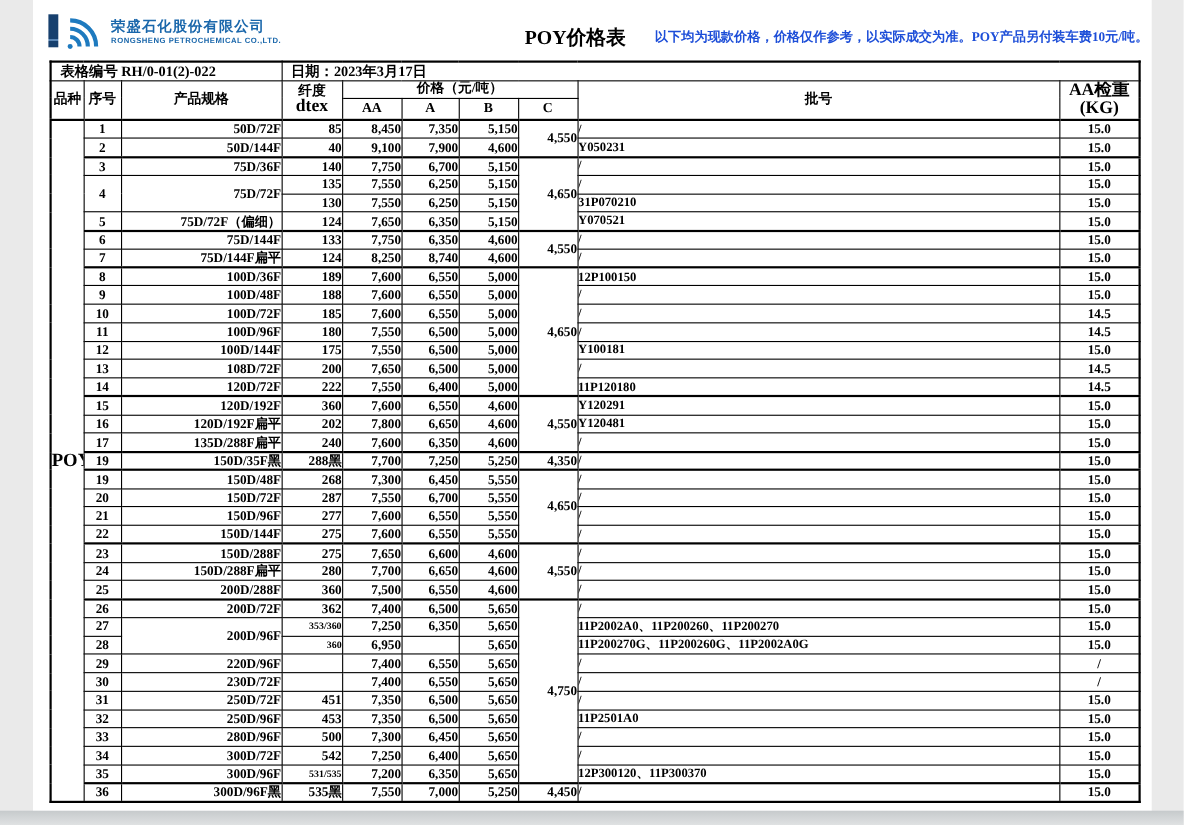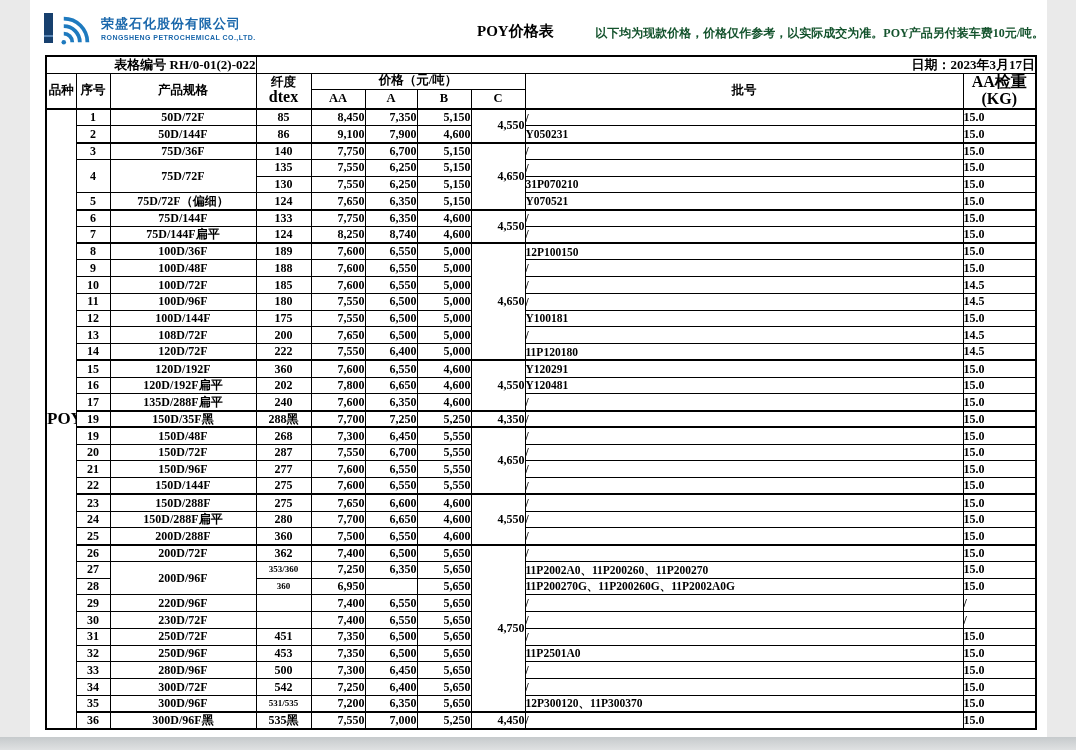--- a/index.html
+++ b/index.html
@@ -13,51 +13,51 @@
   .margin-right{left:1047px;width:29px;}
   .bottom-strip{position:absolute;left:0;top:737px;width:1076px;height:13px;
     background:linear-gradient(#c6cacc,#dfe1e2);}
 
   
   .logo{position:absolute;left:44px;top:11px;display:flex;align-items:center;gap:6px;}
   .logo-bar{width:9px;height:30px;background:linear-gradient(#17406e 0 74%,#5a86b5 74% 80%,#17406e 80% 100%);}
   .logo-waves{width:36px;height:34px;}
   .logo-text .cn{font-size:13px;font-weight:bold;color:#1a67ab;letter-spacing:1px;font-family:"Liberation Sans",sans-serif;}
   .logo-text .en{font-size:7px;font-weight:bold;color:#1a67ab;letter-spacing:0.45px;margin-top:1px;font-family:"Liberation Sans",sans-serif;}
-  .page-title{position:absolute;left:477px;top:22px;font-size:15px;font-weight:bold;color:#000;}
-  .notice{position:absolute;right:32px;top:25px;font-size:12px;font-weight:bold;color:#14532d;white-space:nowrap;}
+  .page-title{position:absolute;left:477px;top:22px;font-size:18px;font-weight:bold;color:#000;}
+  .notice{position:absolute;right:32px;top:25px;font-size:12px;font-weight:bold;color:#1d4ed8;white-space:nowrap;}
 
   
   table.price{
     position:absolute;left:45px;top:55px;
     width:992px;table-layout:fixed;border-collapse:collapse;
     border:2px solid #000;
   }
   table.price td,table.price th{
     border:1px solid #000;font-weight:bold;color:#000;
     overflow:hidden;white-space:nowrap;padding:0;line-height:1.05;
   }
   tr.meta-row{height:17px;}
-  tr.meta-row td{font-size:13px;text-align:right;padding-left:21px;}
+  tr.meta-row td{font-size:13px;text-align:left;padding-left:8px;}
   tr.hdr1{height:16px;}
   tr.hdr2{height:20px;}
   tr.hdr1 th,tr.hdr2 th{font-size:12.5px;text-align:center;}
   th .sub{display:block;font-size:16px;}
   tbody tr{height:16.75px;}
   tbody td{font-size:12px;}
   tbody tr.group-start td{border-top-width:2px;}
   thead tr.hdr2 th{border-bottom-width:2px;}
   .c-cat{text-align:center;font-size:17px;}
   .c-no{text-align:center;}
-  .c-spec{text-align:center;padding-left:6px;}
-  .c-dtex{text-align:center;padding-left:6px;}
+  .c-spec{text-align:right;padding-left:6px;}
+  .c-dtex{text-align:right;padding-left:6px;}
   .c-dtex.small{font-size:9px;}
   .c-num{text-align:right;padding-right:7px;}
   .c-batch{text-align:left;padding-left:5px;font-size:11.5px;}
-  .c-wt{}
+  .c-wt{text-align:center;}
 </style>
 </head>
 <body>
 
 <div class="margin-strip margin-left"></div>
 <div class="margin-strip margin-right"></div>
 <div class="bottom-strip"></div>
 
 <div class="logo">
   <div class="logo-bar"></div>
@@ -122,21 +122,21 @@
         <td class="c-num">8,450</td>
         <td class="c-num">7,350</td>
         <td class="c-num">5,150</td>
         <td class="c-num" rowspan="2">4,550</td>
         <td class="c-batch">/</td>
         <td class="c-wt">15.0</td>
       </tr>
       <tr>
         <td class="c-no">2</td>
         <td class="c-spec">50D/144F</td>
-        <td class="c-dtex">86</td>
+        <td class="c-dtex">40</td>
         <td class="c-num">9,100</td>
         <td class="c-num">7,900</td>
         <td class="c-num">4,600</td>
         <td class="c-batch">Y050231</td>
         <td class="c-wt">15.0</td>
       </tr>
       <tr class="group-start">
         <td class="c-no">3</td>
         <td class="c-spec">75D/36F</td>
         <td class="c-dtex">140</td>

